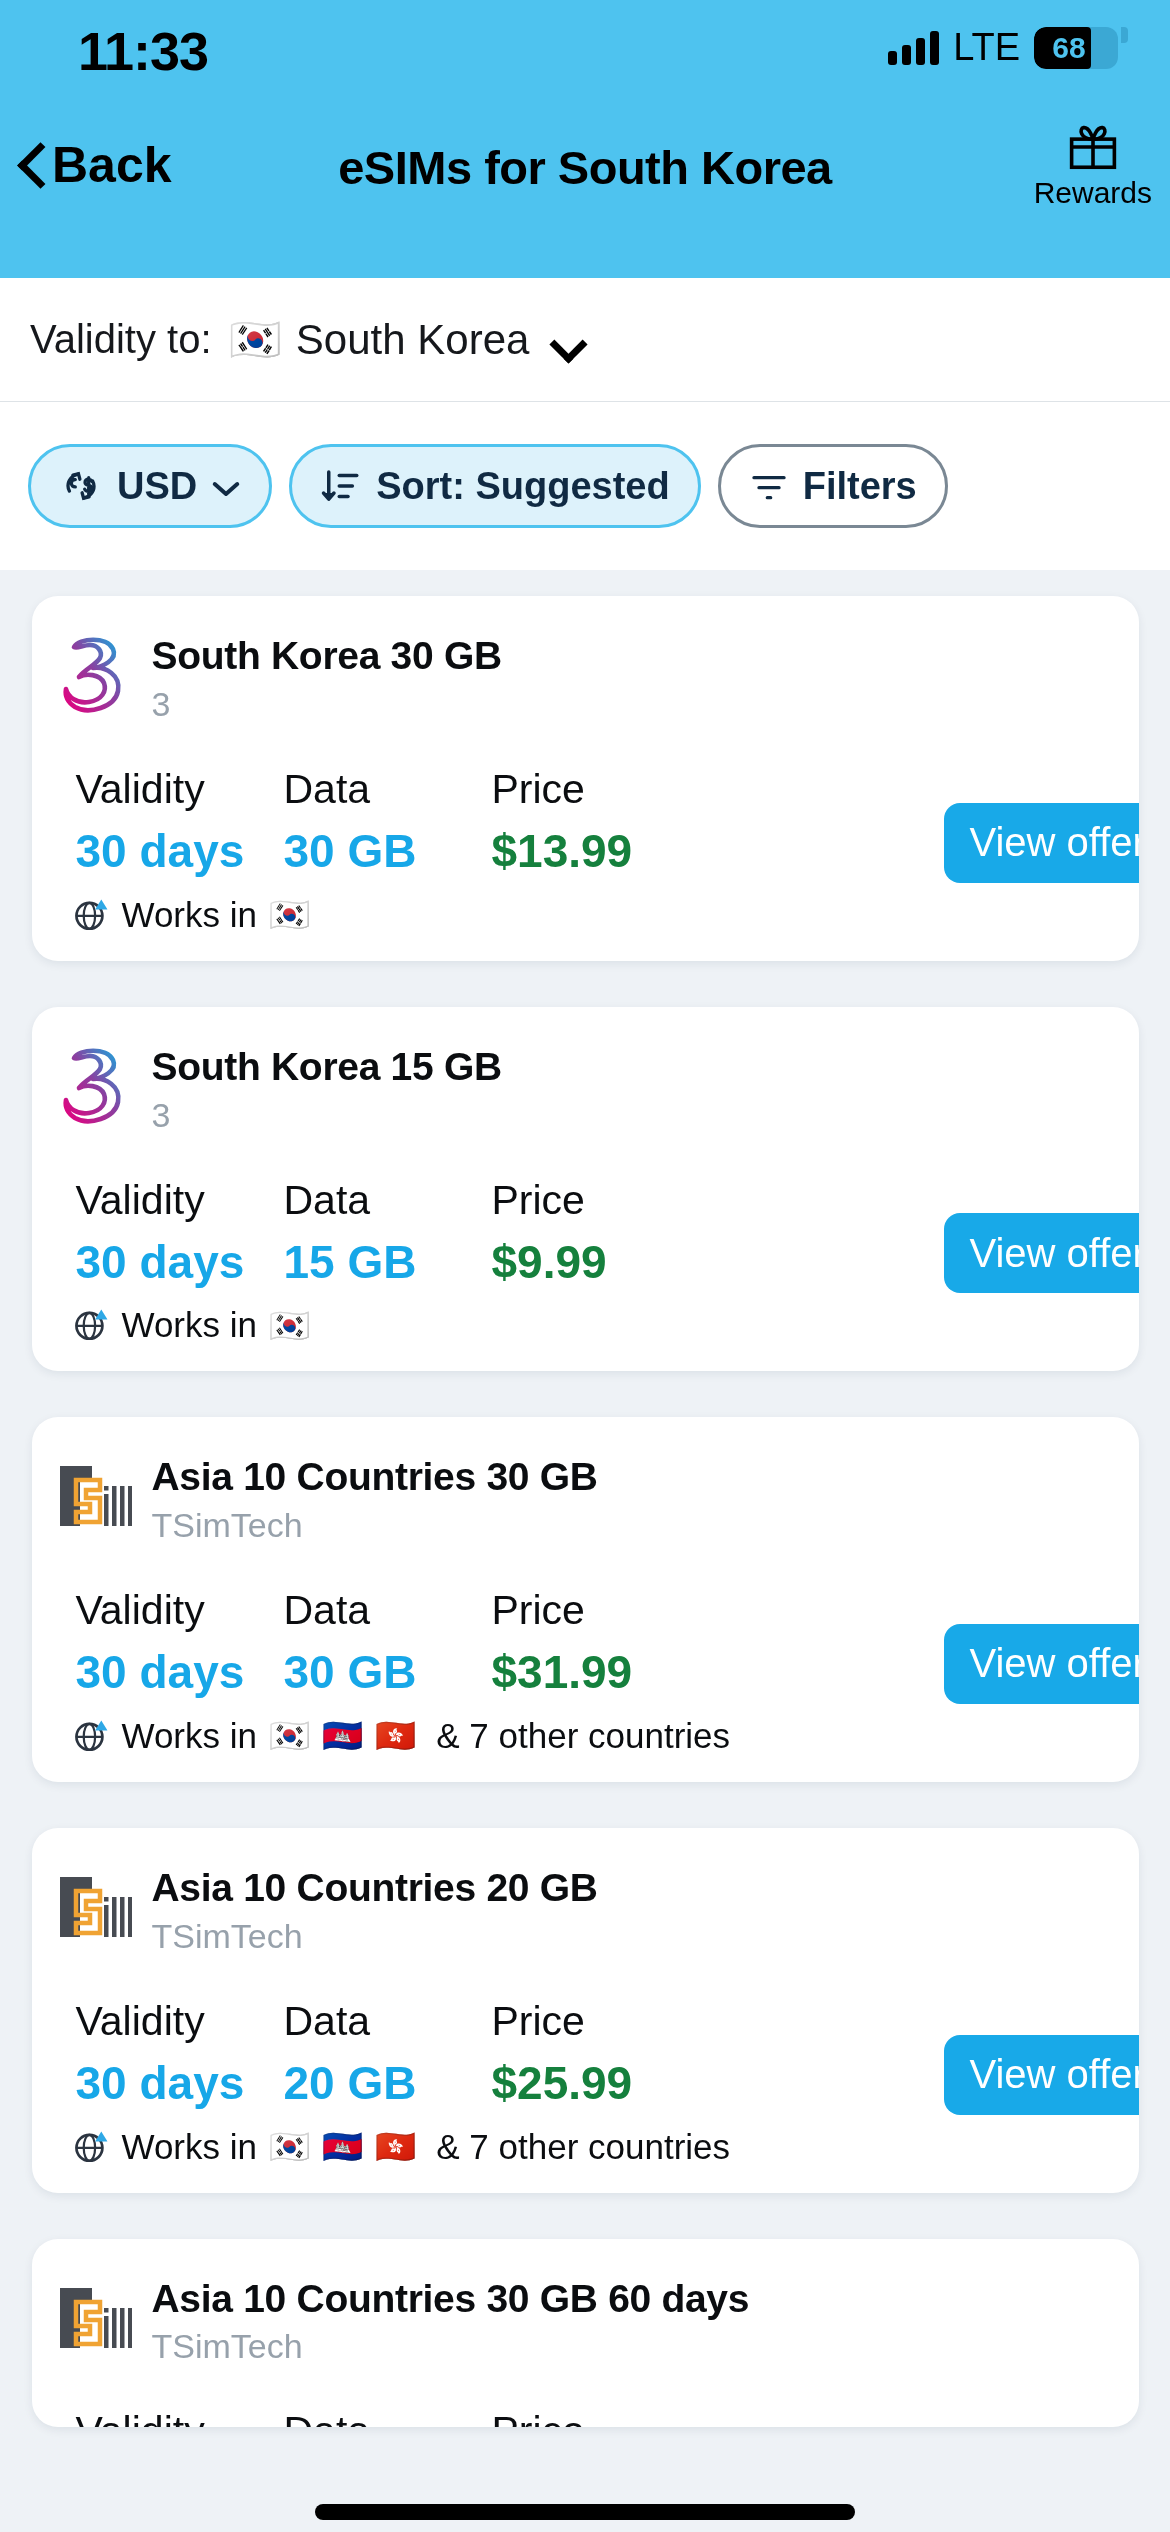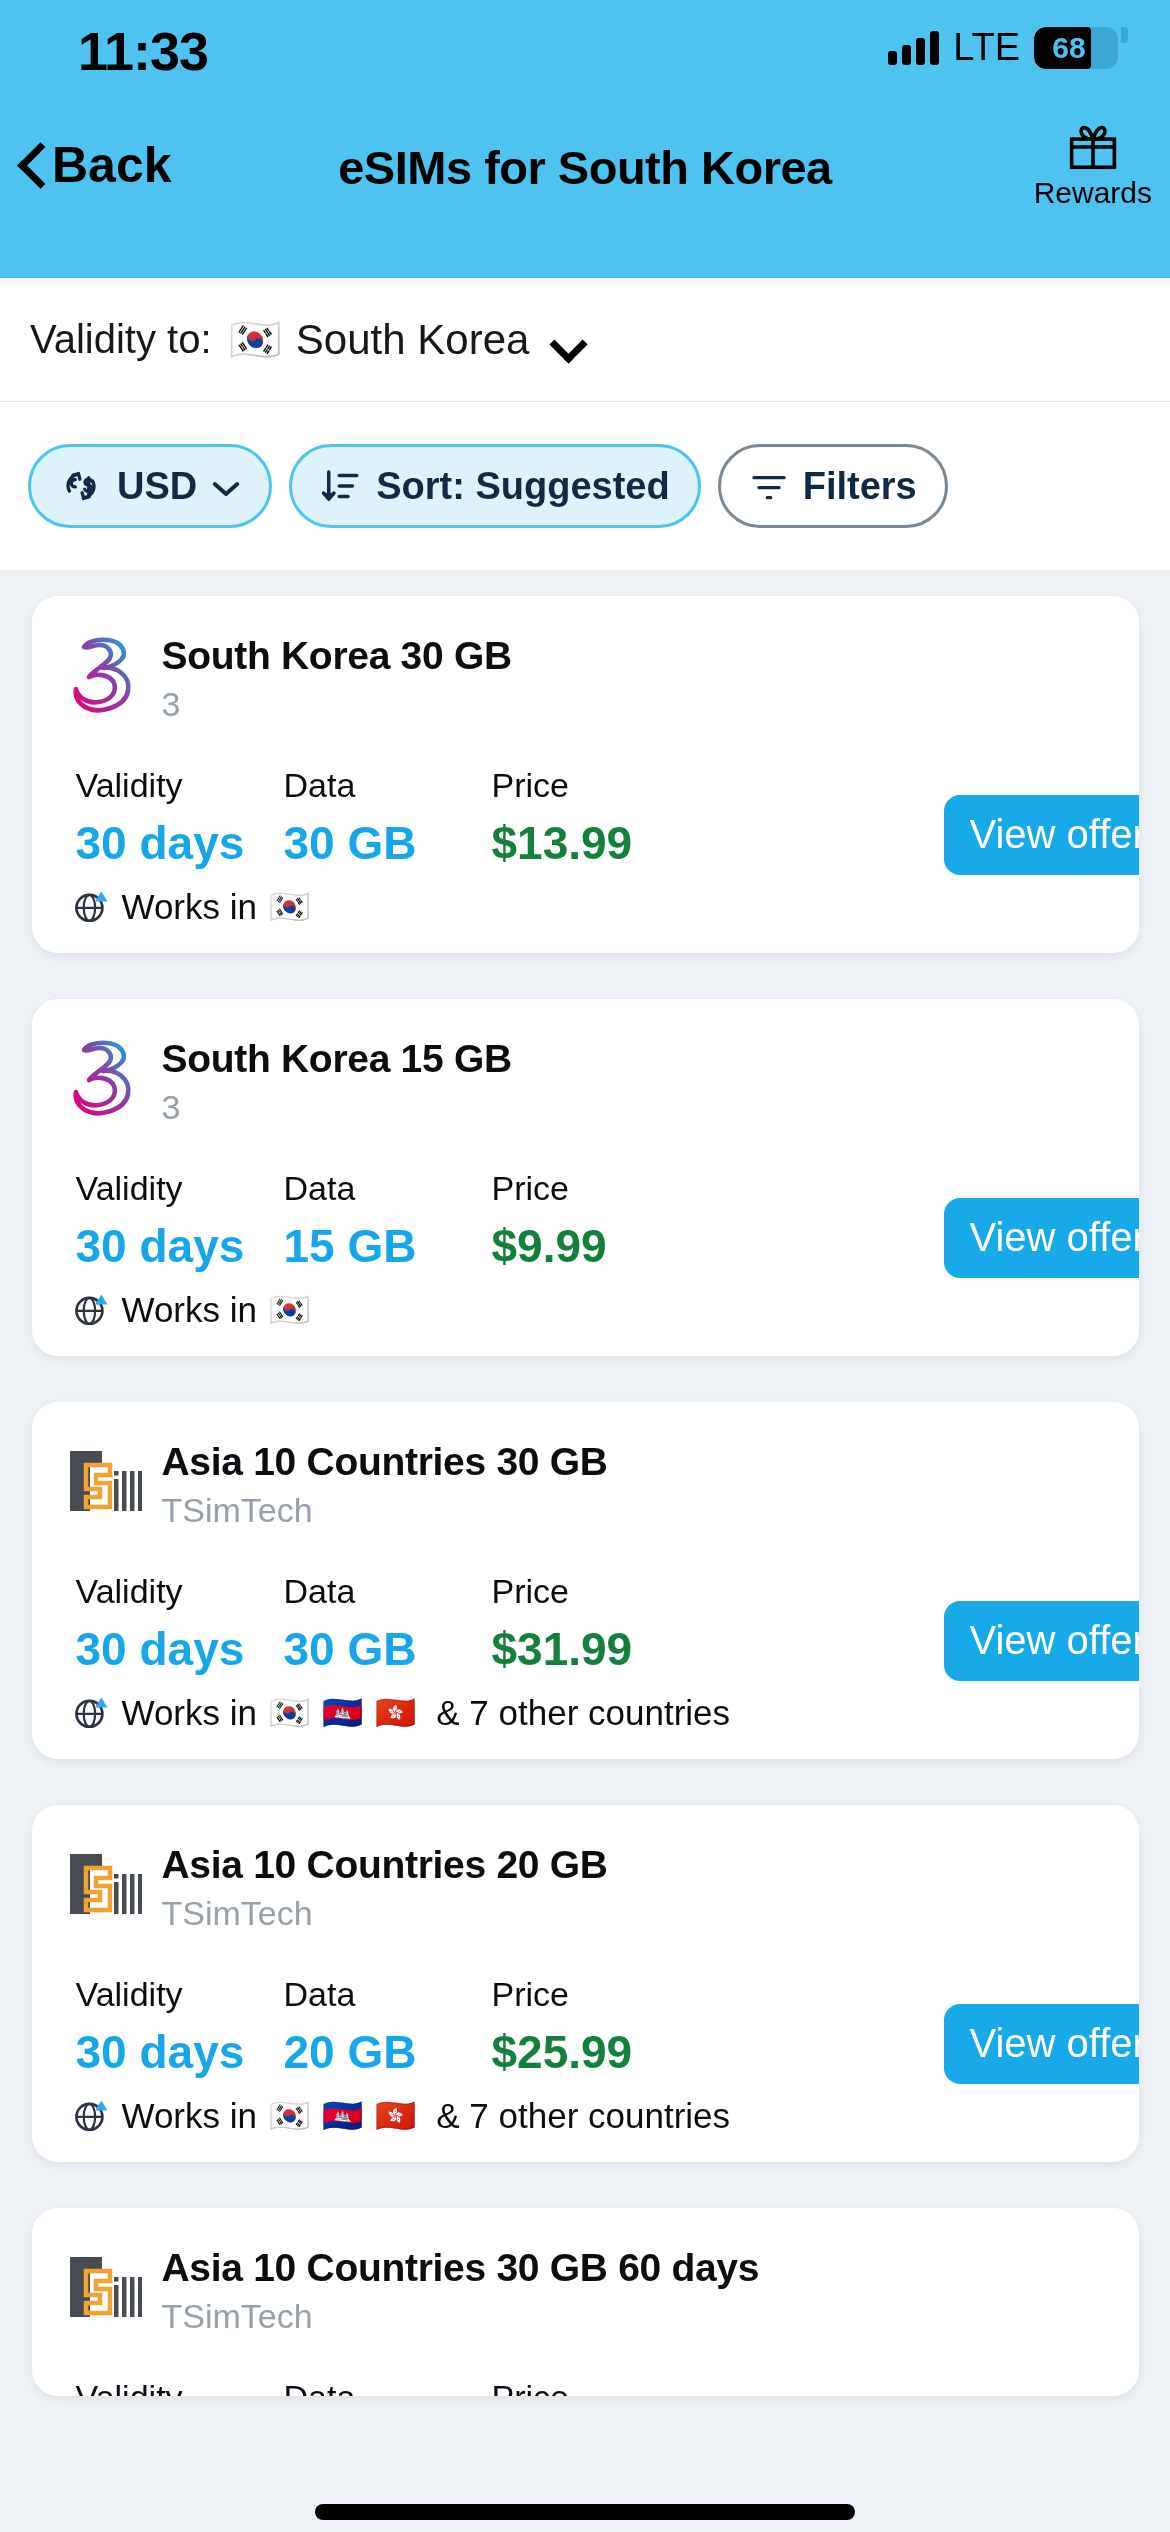--- a/index.html
+++ b/index.html
@@ -137,42 +137,42 @@
     width:1107px;
     margin:0 auto 46px auto;
     background:#fff;
     border-radius:26px;
     box-shadow:0 3px 10px rgba(16,42,67,0.08);
     overflow:hidden;
     padding:36px 0 26px 0;
   }
   .card-head {
     display:flex; align-items:flex-start; gap:20px;
-    padding-left:32px;
+    padding-left:22px;
   }
   .logo-box {
     width:78px; height:86px; flex:0 0 78px;
     display:flex; align-items:center; justify-content:center;
   }
   .card-titles { padding-top:4px; }
   .card-title {
     font-size:39px; font-weight:700; color:#0b0d10; line-height:1.05;
     letter-spacing:-0.3px;
   }
   .card-provider {
     font-size:34px; color:#97a1ab; margin-top:10px; line-height:1;
   }
 
   .card-stats {
     display:flex; align-items:flex-end;
     padding-left:44px; margin-top:46px;
     position:relative;
   }
   .stat { width:208px; }
-  .stat-label { font-size:34px; color:#0b0d10; line-height:1.1; }
+  .stat-label { font-size:41px; color:#0b0d10; line-height:1.1; }
   .stat-value {
     font-size:46px; font-weight:700; line-height:1.1; margin-top:14px;
     white-space:nowrap;
   }
   .stat-value.blue { color:#17a7e8; }
   .stat-value.green { color:#15803d; }
 
   .view-offer {
     position:absolute; left:912px; bottom:-6px;
     height:80px; min-width:290px;

